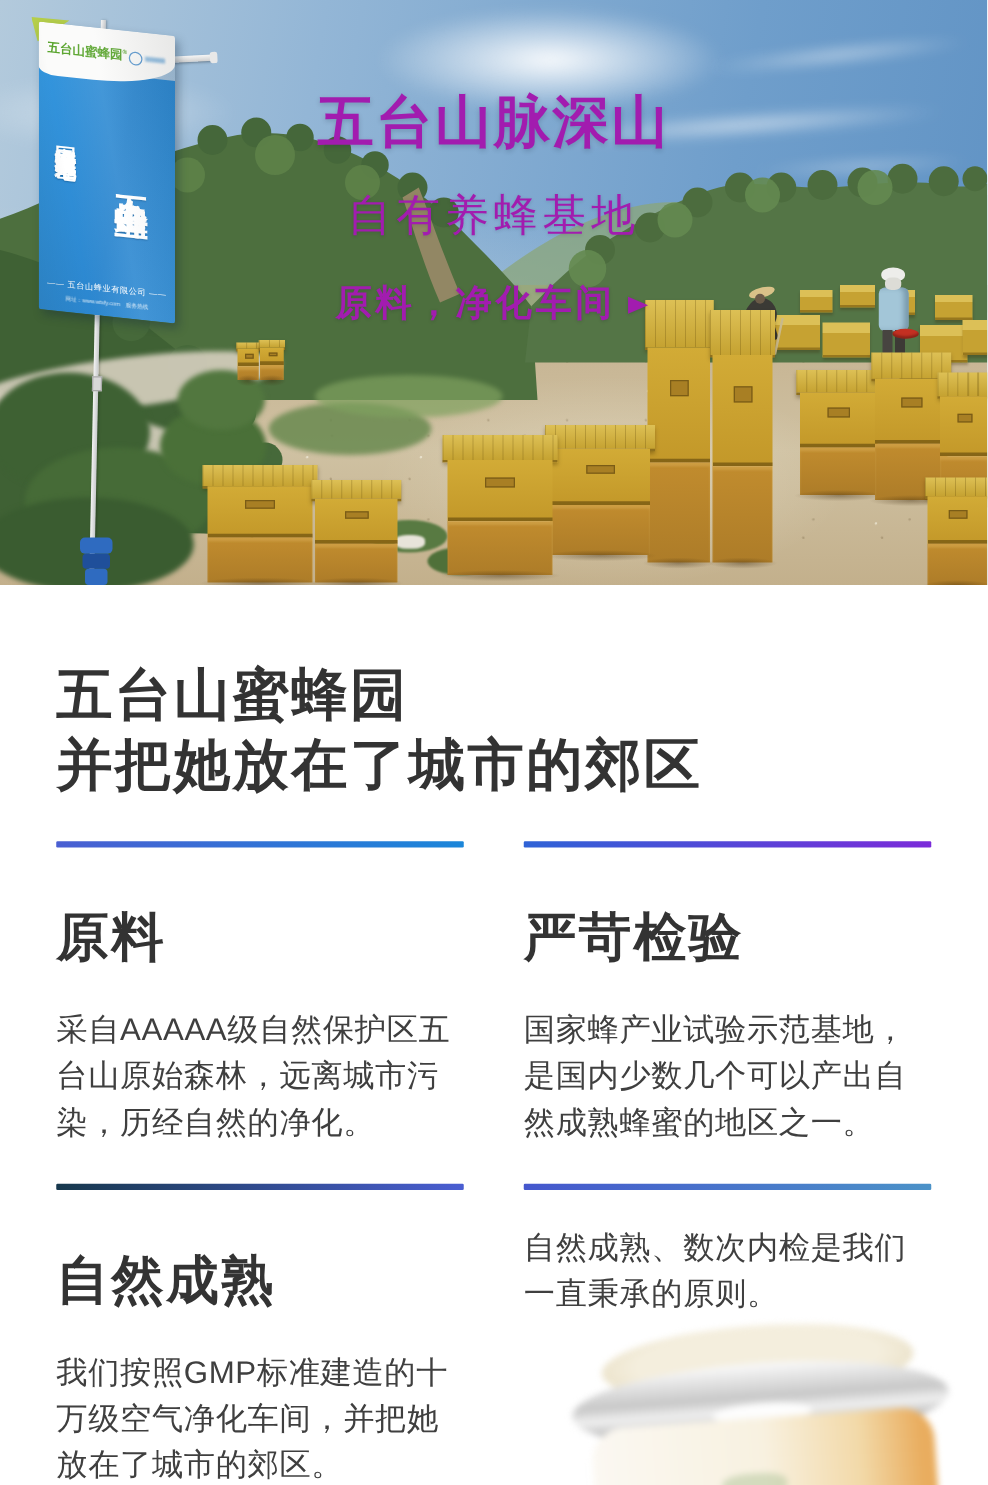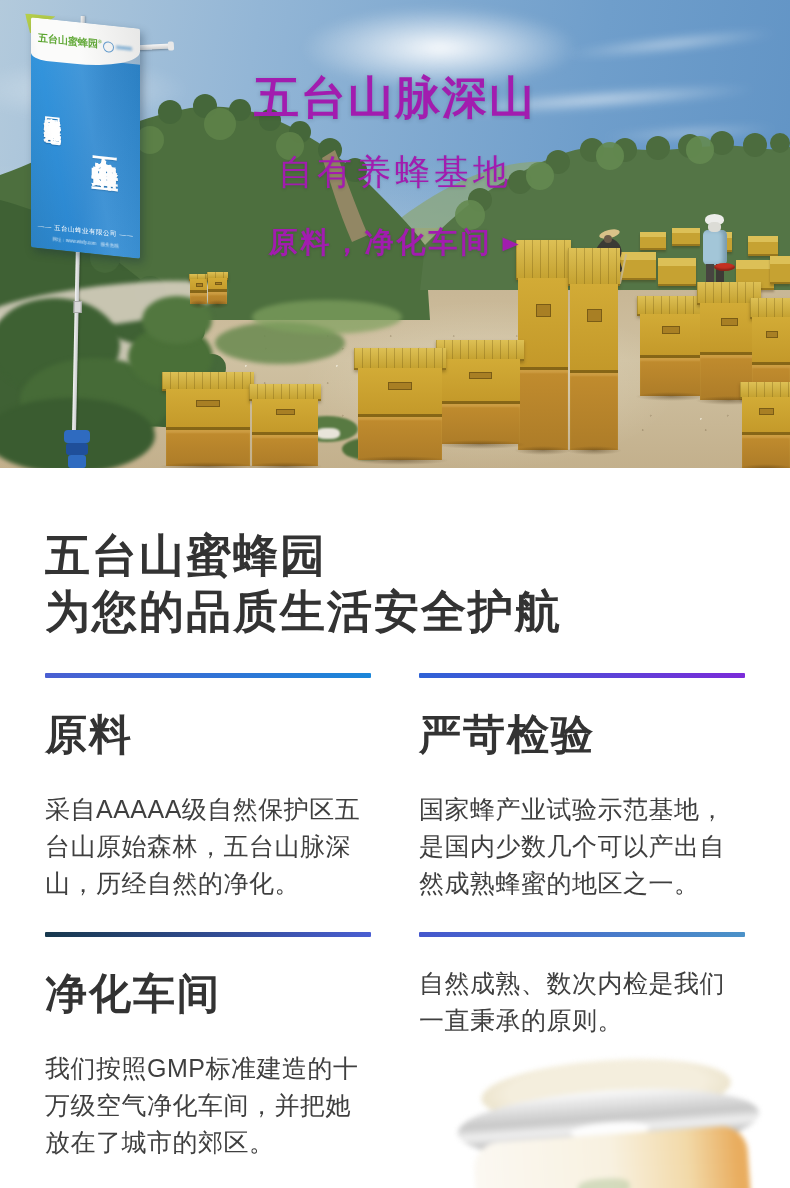--- a/index.html
+++ b/index.html
@@ -108,21 +108,21 @@
   .h-title{font-size:45px;font-weight:bold;letter-spacing:2px;text-shadow:0 1px 4px rgba(0,20,40,.18);}
   .h-sub{margin-top:21px;font-size:35px;font-weight:400;letter-spacing:4px;text-shadow:0 1px 3px rgba(0,20,40,.15);}
   .h-tag{margin-top:27px;font-size:29px;font-weight:bold;letter-spacing:3px;text-shadow:0 1px 3px rgba(0,20,40,.18);}
   .h-arrow{display:inline-block;font-size:21px;margin-left:10px;transform:scaleY(.85);vertical-align:2px;}
 
   
   .content{position:absolute;left:0;top:468px;width:790px;height:720px;background:#fff;overflow:hidden;}
   .intro{position:relative;z-index:1;margin:60px 45px 0;color:#333;font-size:45px;font-weight:bold;line-height:1.24;letter-spacing:2px;}
   .features{position:relative;z-index:1;margin:33px 45px 0;display:grid;grid-template-columns:1fr 1fr;column-gap:48px;row-gap:30px;}
   .feature .bar{height:5px;border-radius:1px;}
-  .feature h2{margin:29px 0 0;font-size:42px;font-weight:bold;color:#333;letter-spacing:2px;}
+  .feature h2{margin:44px 0 0;font-size:42px;font-weight:bold;color:#333;letter-spacing:2px;}
   .feature p{margin:28px 0 0;font-size:25px;line-height:1.48;color:#3f3f3f;letter-spacing:.5px;}
 
   
   .jar{position:absolute;left:452px;top:592px;width:326px;height:200px;z-index:0;filter:blur(2.5px);transform:rotate(-4deg);}
   .jar i{display:block;position:absolute;}
   .jar .lid-top{left:34px;top:0;width:250px;height:60px;border-radius:50%;
     background:radial-gradient(ellipse at 50% 45%,#f4eedd 55%,#e6dcc0 85%,#ddd0ae 100%);}
   .jar .lid-rim{left:8px;top:30px;width:302px;height:66px;border-radius:50%;
     background:linear-gradient(#fbfbfb,#c7c7c7 42%,#f2f2f2 58%,#aeaeae 80%,#d6d6d6);}
   .jar .lid-shine{left:120px;top:62px;width:80px;height:16px;border-radius:50%;background:rgba(255,255,255,.9);}
@@ -335,37 +335,37 @@
     <div class="jar">
       <i class="lid-top"></i>
         <i class="lid-rim"></i>
         <i class="lid-shine"></i>
         <i class="body"></i>
         <i class="mark"></i>
     </div>
 
     <div class="intro">
       <div>五台山蜜蜂园</div>
-      <div>为您的品质生活安全护航</div>
+      <div>并把她放在了城市的郊区</div>
     </div>
 
     <div class="features">
       <div class="feature">
         <div class="bar" style="background: linear-gradient(90deg, rgb(74, 95, 210), rgb(27, 134, 217));"></div>
         <h2>原料</h2>
-        <p>采自AAAAA级自然保护区五台山原始森林，五台山脉深山，历经自然的净化。</p>
+        <p>采自AAAAA级自然保护区五台山原始森林，远离城市污染，历经自然的净化。</p>
       </div>
       <div class="feature">
         <div class="bar" style="background: linear-gradient(90deg, rgb(47, 99, 214), rgb(123, 43, 217));"></div>
         <h2>严苛检验</h2>
         <p>国家蜂产业试验示范基地，是国内少数几个可以产出自然成熟蜂蜜的地区之一。</p>
       </div>
       <div class="feature">
         <div class="bar" style="background: linear-gradient(90deg, rgb(23, 56, 77), rgb(74, 94, 210));"></div>
-        <h2>净化车间</h2>
+        <h2>自然成熟</h2>
         <p>我们按照GMP标准建造的十万级空气净化车间，并把她放在了城市的郊区。</p>
       </div>
       <div class="feature">
         <div class="bar" style="background: linear-gradient(90deg, rgb(69, 87, 205), rgb(75, 146, 200));"></div>
         <p>自然成熟、数次内检是我们一直秉承的原则。</p>
       </div>
     </div>
   </div>
 
 </div>

